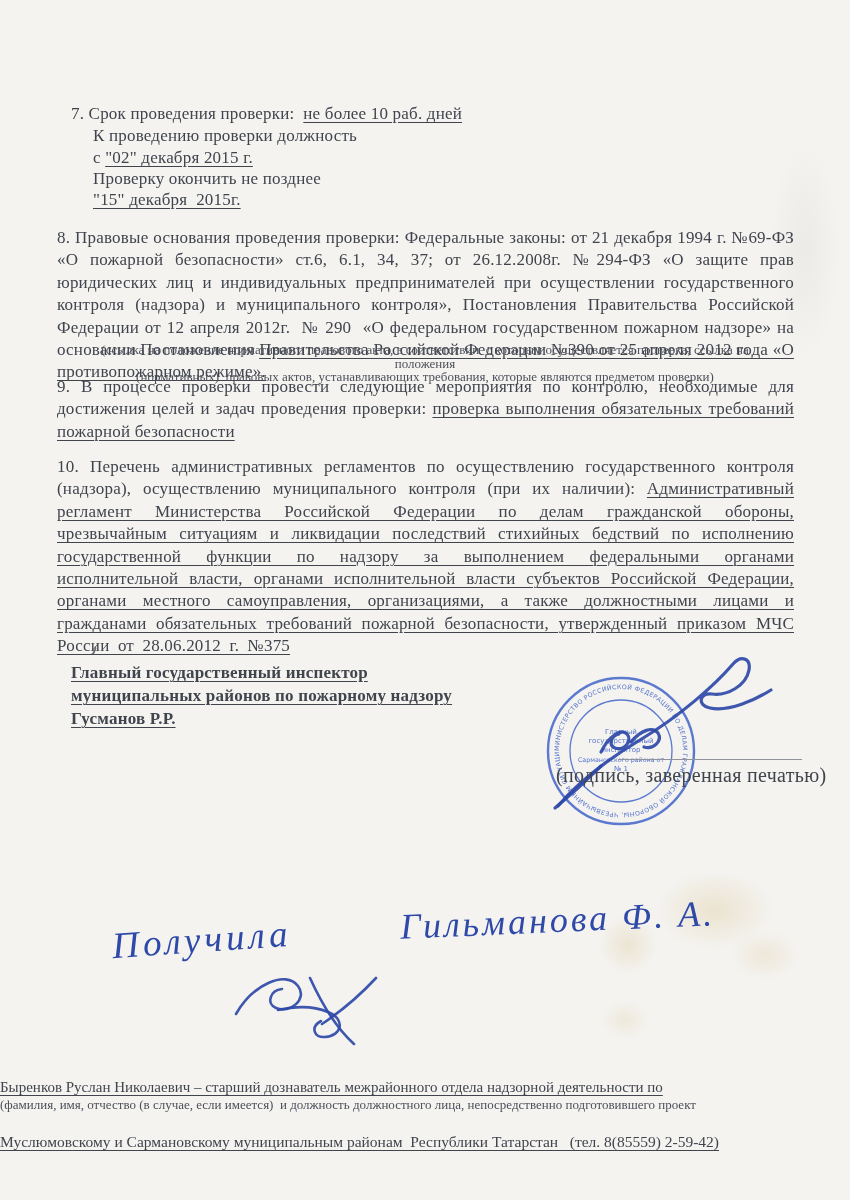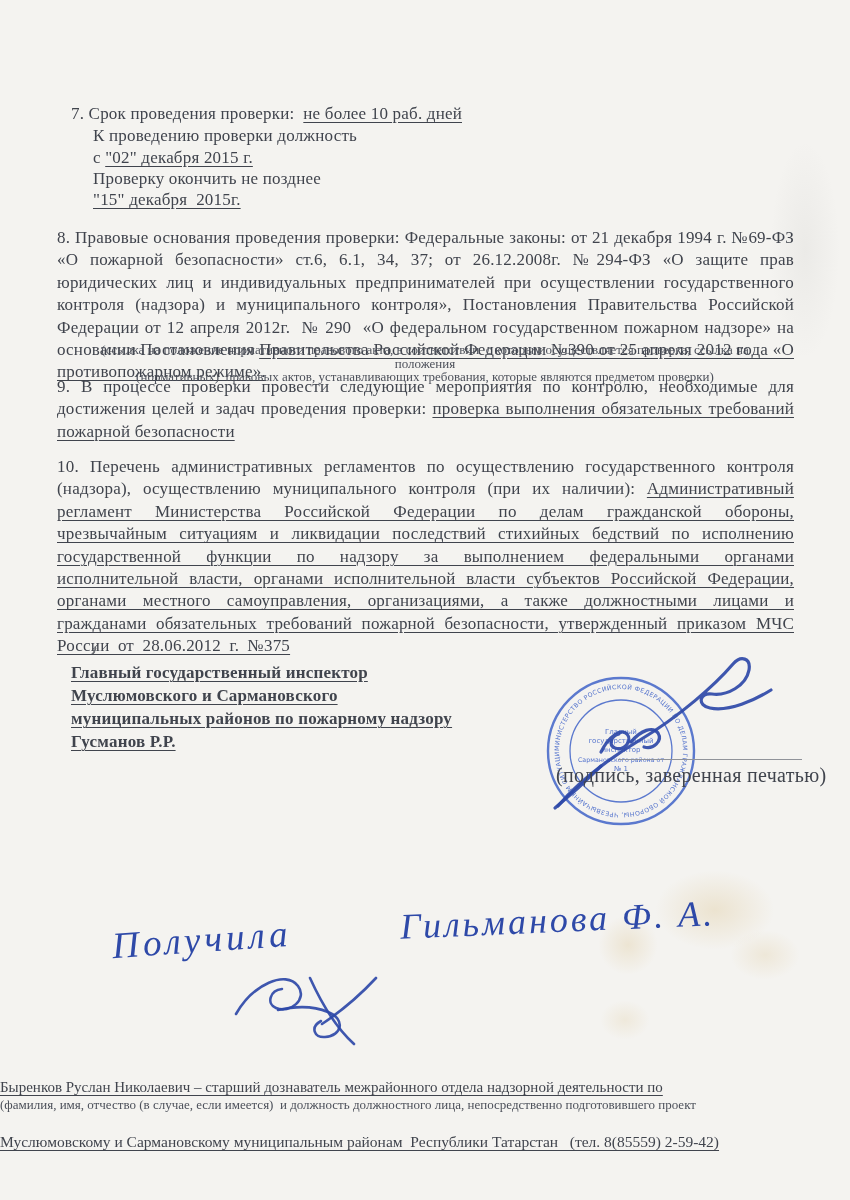--- a/index.html
+++ b/index.html
@@ -74,21 +74,20 @@
   </div>
 
   <p class="abs para p9 body-text"><span>9. В процессе проверки провести следующие мероприятия по контролю, необходимые для достижения целей и задач проведения проверки: </span><span class="u">проверка выполнения обязательных требований пожарной безопасности</span></p>
 
   <p class="abs para p10 body-text"><span>10. Перечень административных регламентов по осуществлению государственного контроля (надзора), осуществлению муниципального контроля (при их наличии): </span><span class="u">Административный регламент Министерства Российской Федерации по делам гражданской обороны, чрезвычайным ситуациям и ликвидации последствий стихийных бедствий по исполнению государственной функции по надзору за выполнением федеральными органами исполнительной власти, органами исполнительной власти субъектов Российской Федерации, органами местного самоуправления, организациями, а также должностными лицами и гражданами обязательных требований пожарной безопасности, утвержденный приказом МЧС России от 28.06.2012 г. №375</span></p>
 
   <div class="abs pen-tick"></div>
 
   <div class="abs signatory body-text">
     <div class="sline"><span class="u">Главный государственный инспектор</span></div>
-    <div class="sline"><span class="u">Муслюмовского и Сармановского</span></div>
     <div class="sline"><span class="u">муниципальных районов по пожарному надзору</span></div>
     <div class="sline"><span class="u">Гусманов Р.Р.</span></div>
   </div>
 
   <svg class="abs stamp-svg" width="310" height="245" viewBox="0 0 310 245">
     <defs>
       <path id="rimpath" d="M 116 121 m -62 0 a 62 62 0 1 1 124 0 a 62 62 0 1 1 -124 0"></path>
     </defs>
     <circle class="stamp-ink" cx="116" cy="121" r="73" stroke-width="2.4"></circle>
     <circle class="stamp-ink" cx="116" cy="121" r="51" stroke-width="1.3"></circle>

